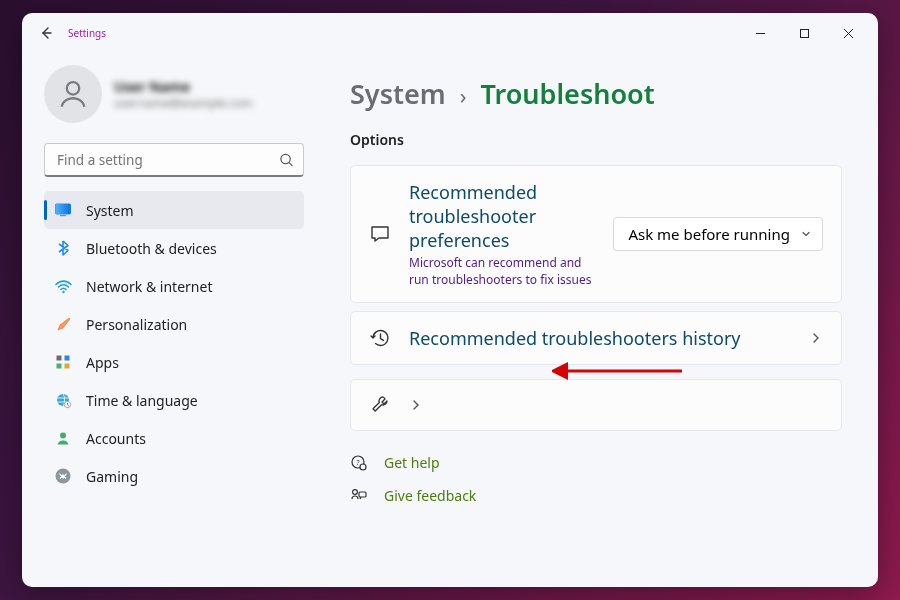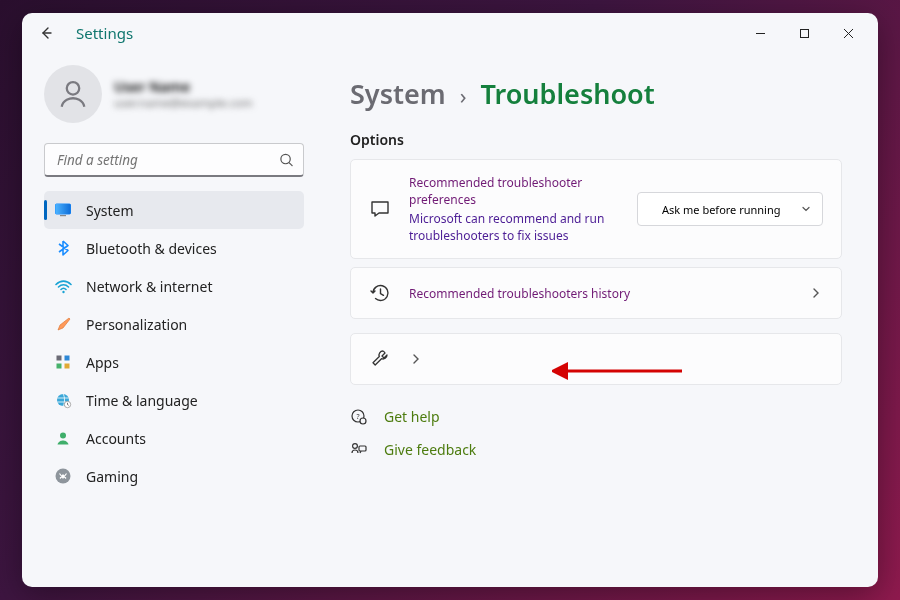--- a/index.html
+++ b/index.html
@@ -15,69 +15,68 @@
     border-radius: 10px;
     box-shadow: 0 8px 32px rgba(0,0,0,.35);
     display: flex; flex-direction: column;
     position: relative;
   }
   
   .titlebar {
     height: 40px; display: flex; align-items: center; padding: 0 8px;
   }
   .back-btn { width: 32px; height: 32px; display:flex; align-items:center; justify-content:center; cursor:pointer; border-radius:4px;}
-  .app-title { font-size:15px; margin-left:14px; color:#0f766e; }
+  .app-title { font-size:10px; margin-left:6px; color:#a21caf; }
   .win-controls { margin-left:auto; display:flex; gap:0; }
   .win-btn { width:44px; height:32px; display:flex; align-items:center; justify-content:center; cursor:pointer; }
   
   .body { flex:1; display:flex; overflow:hidden; }
   .sidebar { width: 300px; padding: 12px 18px 18px 22px; display:flex; flex-direction:column; gap:8px; }
   .profile { display:flex; align-items:center; gap:12px; margin-bottom:6px; }
   .avatar { width:58px; height:58px; border-radius:50%; background:#e2e3e7; display:flex; align-items:center; justify-content:center; }
   .profile-text { filter: blur(3px); line-height:1.2; }
   .profile-text .name{font-weight:600;font-size:14px;}
   .profile-text .mail{font-size:11.5px;color:#666;}
   .search { position:relative; margin-top:6px; }
   .search input {
     width:100%; height:34px; border:1px solid #c9cacd; border-bottom:2px solid #7a7a80;
     border-radius:4px; background:#fdfdfe; padding:0 34px 0 12px; font-size:13.5px;
     outline:none;
-    font-style:italic;
   }
   .search .icon { position:absolute; right:10px; top:50%; transform:translateY(-50%); }
   .nav { margin-top:6px; display:flex; flex-direction:column; gap:0px; }
   .nav-item {
     height:38px; display:flex; align-items:center; gap:14px; padding:0 10px;
     border-radius:5px; cursor:pointer; font-size:14px; color:#222;
   }
   .nav-item.active{background:#e7e9ee;position:relative;}
   .nav-item.active::before{
     content:""; position:absolute; left:0; top:9px; bottom:9px; width:3px;
     background:#0067c0; border-radius:3px;
   }
   .nav-ico { width:18px; height:18px; display:flex; align-items:center; justify-content:center; }
   
   .main { flex:1; padding:22px 36px 20px 28px; overflow:auto; }
   .breadcrumb { display:flex; align-items:baseline; gap:14px; margin-bottom:18px; }
   .breadcrumb .parent { font-size:27px; font-weight:600; color:#6b6b72; cursor:pointer;}
   .breadcrumb .sep { font-size:22px; color:#6b6b72; }
   .breadcrumb .current { font-size:27px; font-weight:600; color:#15803d; }
-  .section-label { font-size:14px; font-weight:600; color:#222; margin-bottom:10px; }
+  .section-label { font-size:14px; font-weight:600; color:#222; margin-bottom:16px; }
   .card {
     background:#fcfcfd; border:1px solid #e6e7ea; border-radius:5px;
     padding:14px 18px; display:flex; align-items:center; gap:18px;
     margin-bottom:8px; cursor:pointer;
   }
   .card .txt { flex:1; }
-  .card .title { font-size:12px; color:#701a75; }
+  .card .title { font-size:18px; color:#0c4a6e; }
   .card .sub { font-size:12px; color:#4c1d95; margin-top:2px; max-width:260px; }
   .dropdown {
     height:34px; border:1px solid #d6d7db; border-radius:4px; background:#fff;
-    display:flex; align-items:center; padding:0 10px 0 24px; gap:10px;
-    font-size:11px; cursor:pointer; min-width:186px;
+    display:flex; align-items:center; padding:0 10px 0 14px; gap:10px;
+    font-size:15px; cursor:pointer; min-width:186px;
   }
   .chev { margin-left:auto; }
   .links { margin-top:22px; display:flex; flex-direction:column; gap:14px; }
   .link-row { display:flex; align-items:center; gap:16px; font-size:14px; }
   .link-row a { color:#4d7c0f; text-decoration:none; cursor:pointer;}
   .arrow-annot {
     position:absolute; pointer-events:none;
   }
   svg { display:block; }
 </style>

